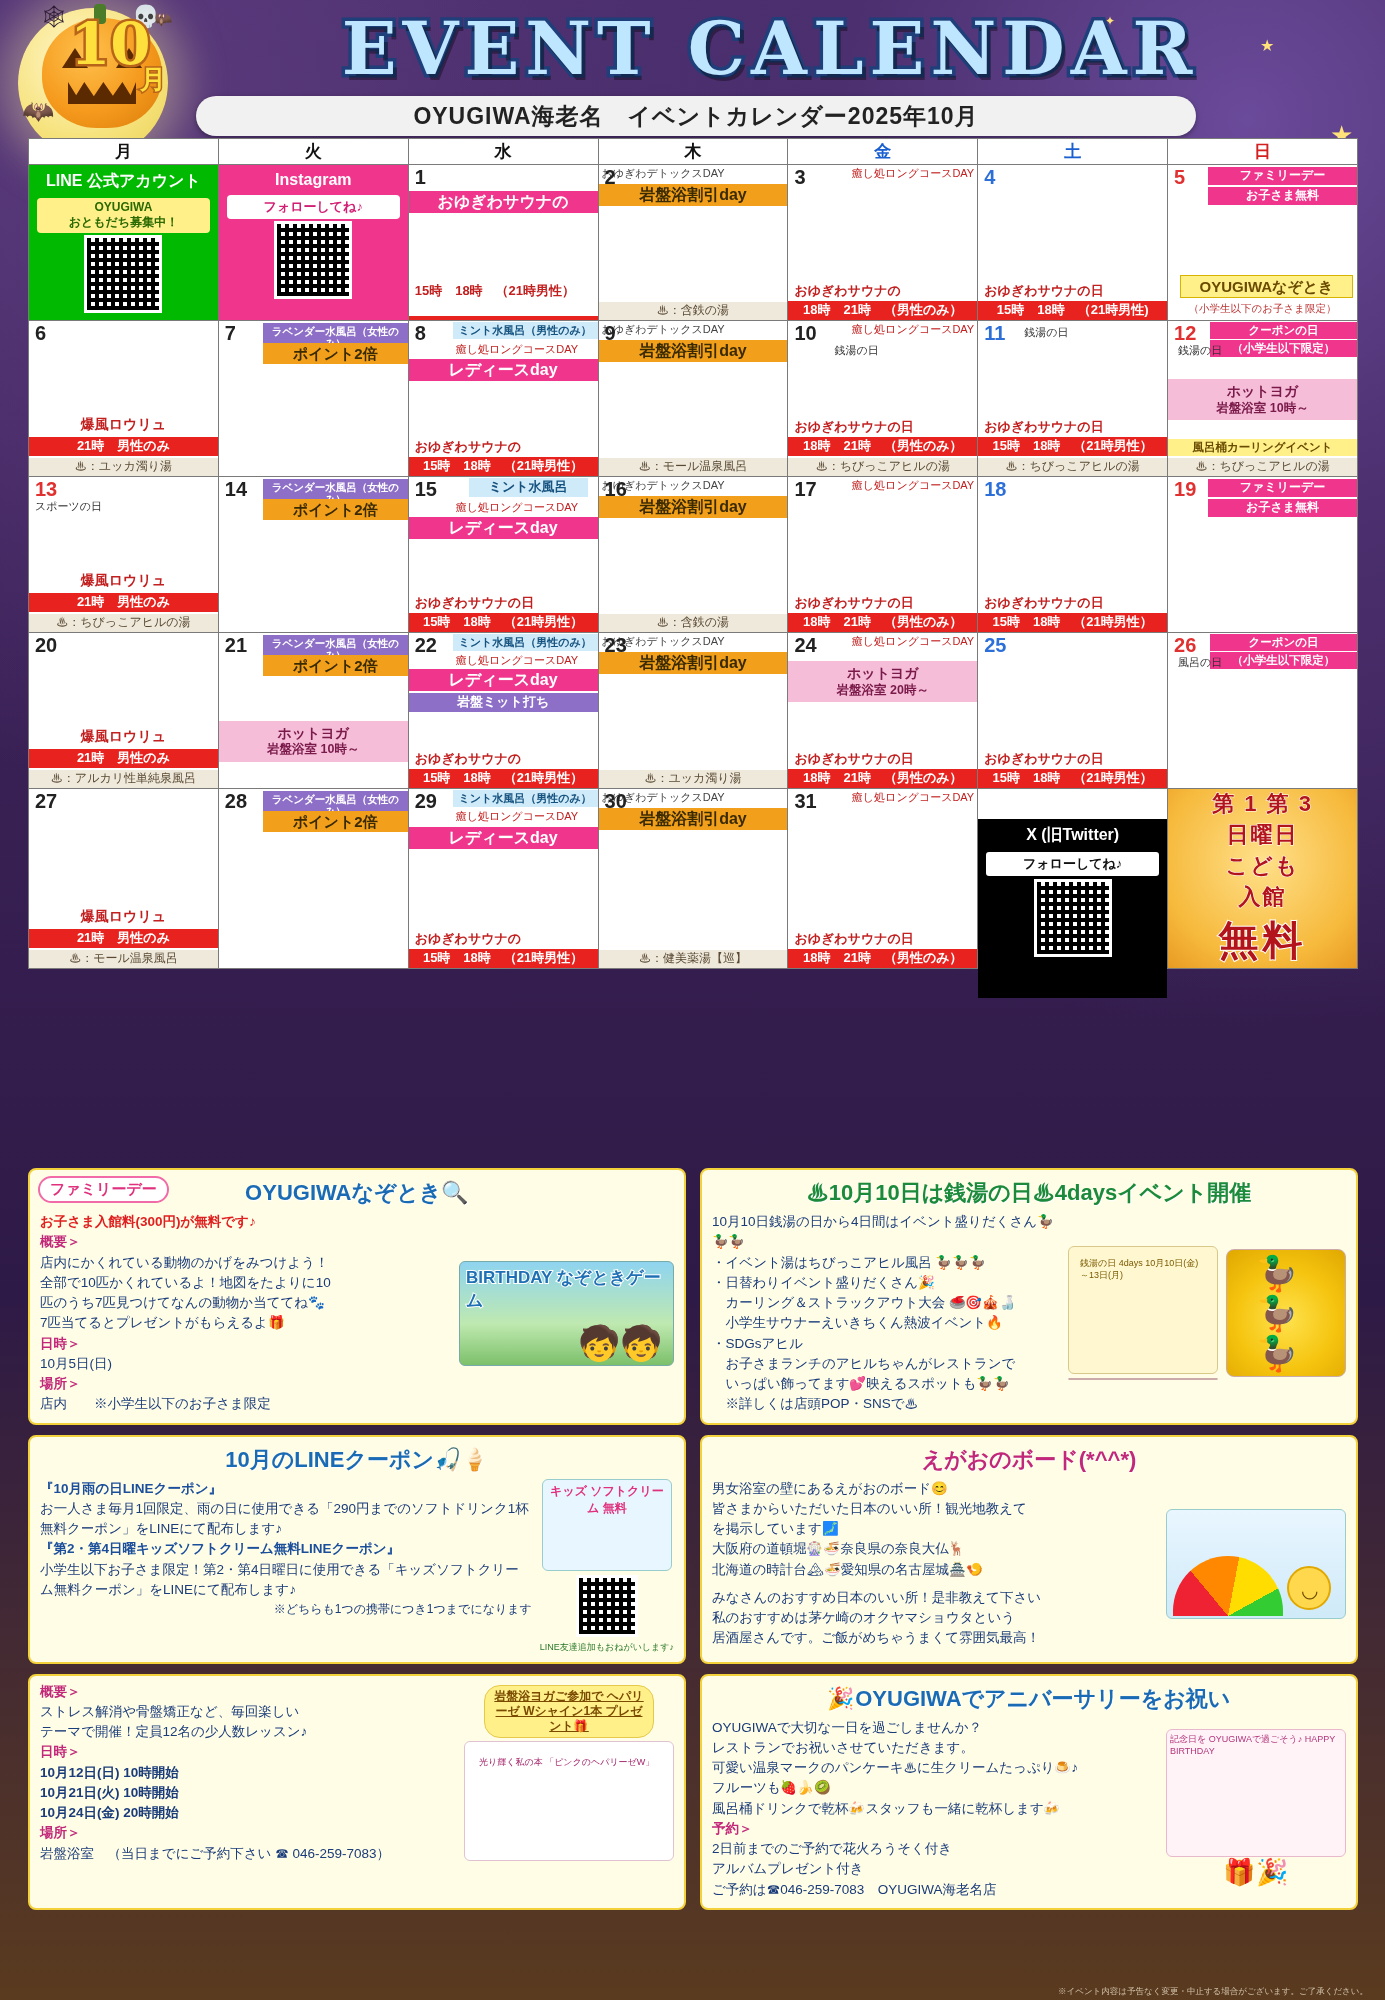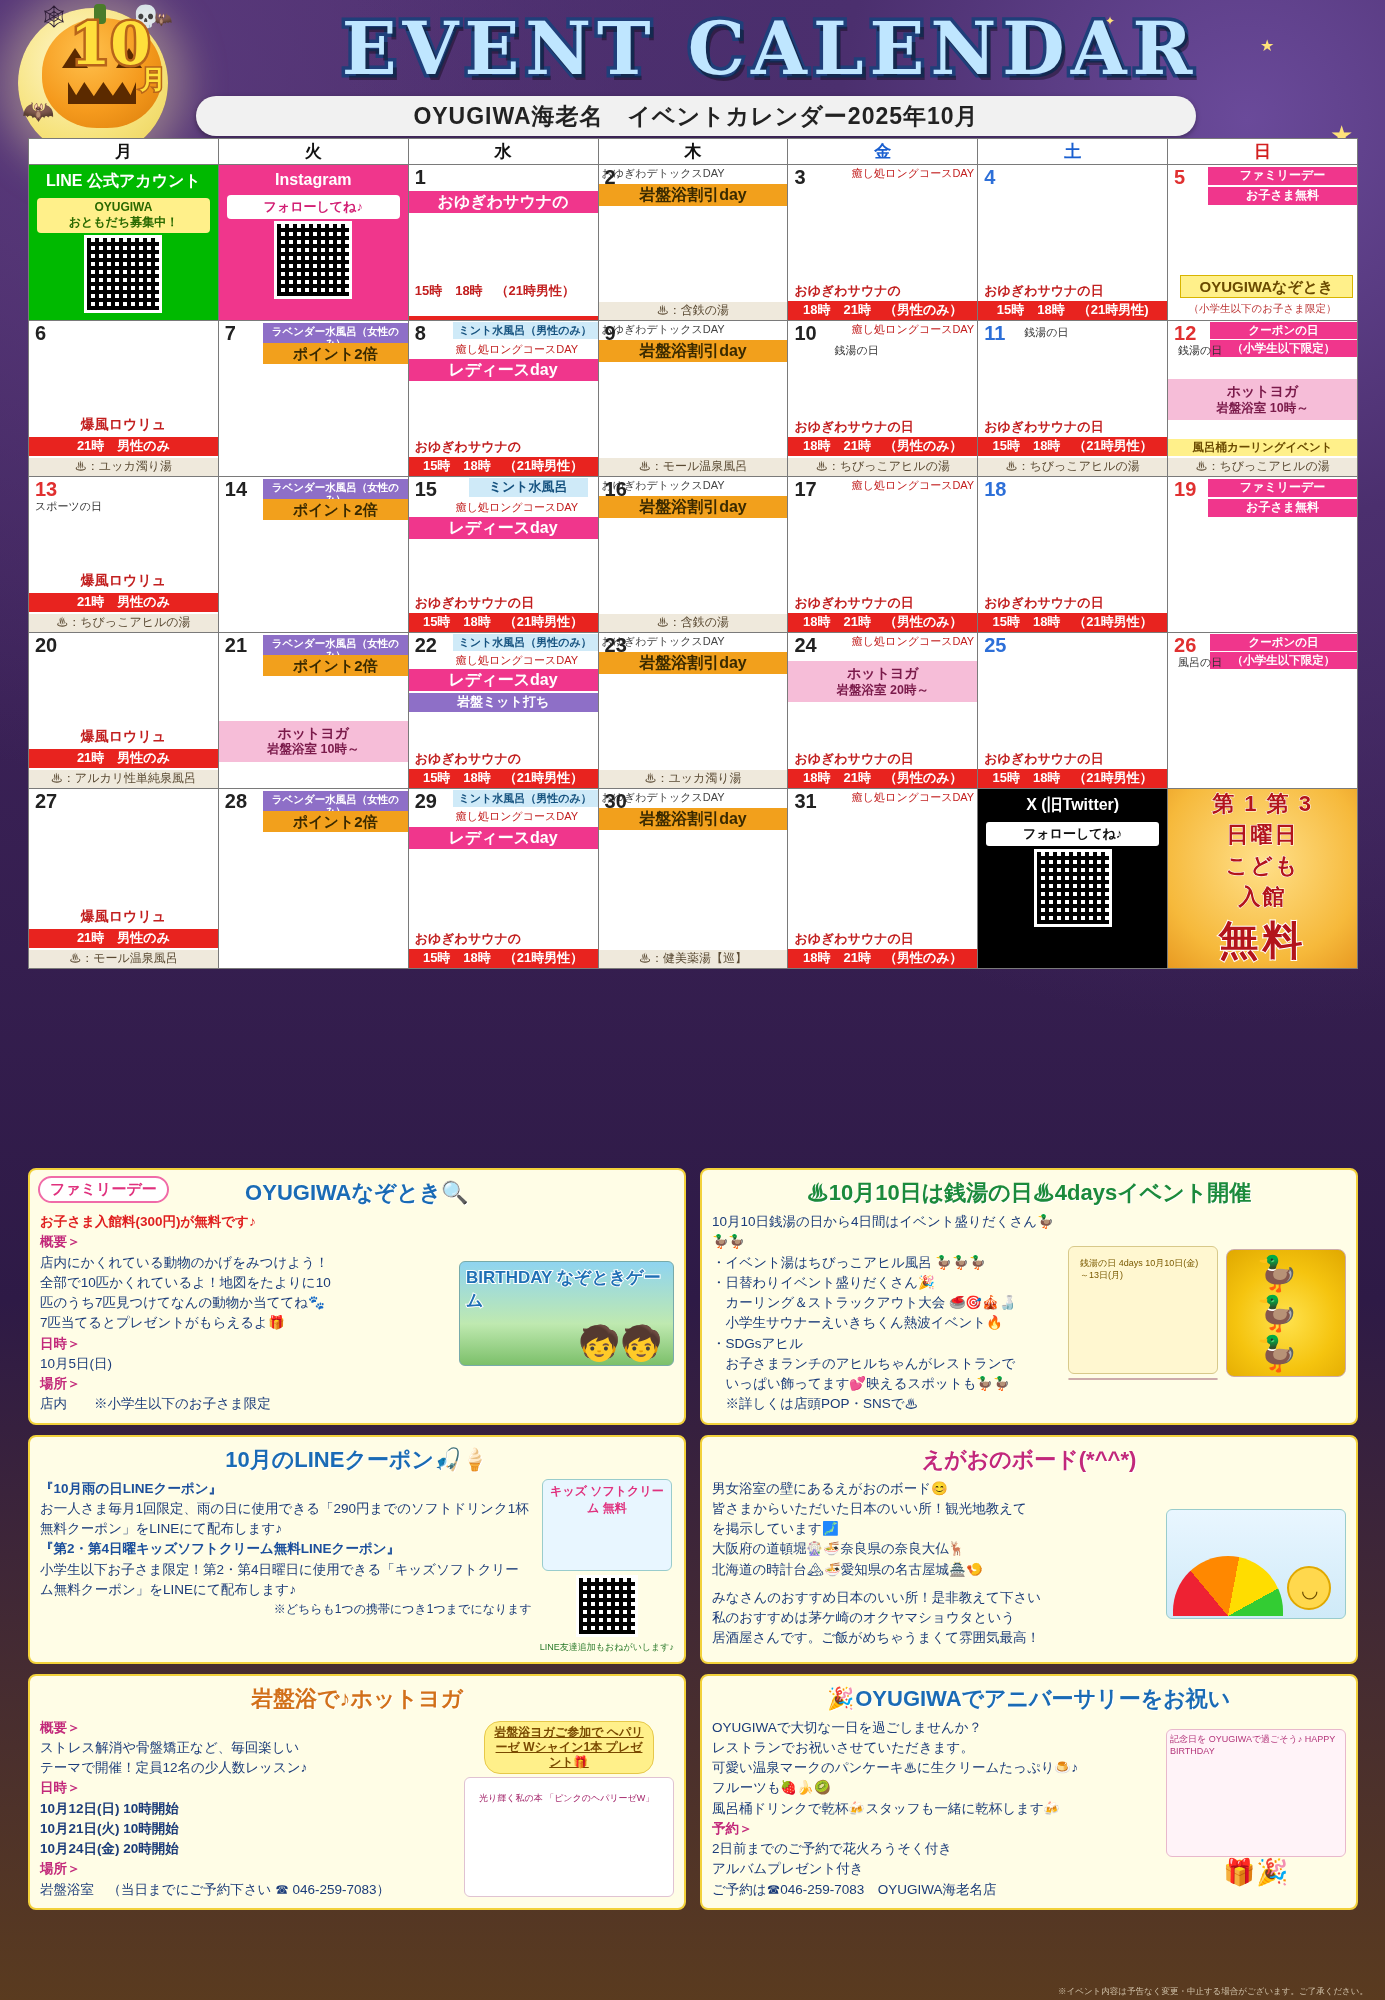--- a/index.html
+++ b/index.html
@@ -106,21 +106,21 @@
   .qr {
     background:
       repeating-linear-gradient(0deg,#000 0 4px,#fff 4px 8px),
       repeating-linear-gradient(90deg,#000 0 4px,#fff 4px 8px);
     background-blend-mode:multiply;
   }
   .qr-box { background:#fff; padding:3px; display:inline-block; }
   .qr-inner { width:72px; height:72px; }
   .promo-line { background:#00b900; }
   .promo-insta { background:#f0368c; }
-  .promo-x { background:#000; }
+  .promo-x { background:#000;margin-top:30px; }
   .promo-title { font-size:16px; font-weight:bold; color:#fff; text-align:center; padding:4px 0; }
   
   .stamp {
     width:100%; height:100%;
     background:radial-gradient(circle at 50% 40%, #ffe08a 0%, #f6b93b 70%, #e89a22 100%);
     display:flex; flex-direction:column; align-items:center; justify-content:center;
     gap:1px; position:relative;
   }
   .stamp-row { font-size:22px; font-weight:bold; color:#b3141b; -webkit-text-stroke:1px #fff; paint-order:stroke fill; letter-spacing:2px;}
   .stamp-big { font-size:40px; font-weight:bold; color:#b3141b; -webkit-text-stroke:2px #fff; paint-order:stroke fill; letter-spacing:4px;}
@@ -660,21 +660,20 @@
       <div class="panel-art">
         <div class="board-art">
           <div class="rainbow"></div>
             <div class="smiley"></div>
         </div>
       </div>
     </div>
   </div>
 
   <div class="panel">
-    <div class="panel-head orange">岩盤浴で♪ホットヨガ</div>
     <div class="panel-row">
       <div class="panel-text panel-body">
         <div class="lbl">概要＞</div>
         <div style="white-space:pre-line">ストレス解消や骨盤矯正など、毎回楽しい
 テーマで開催！定員12名の少人数レッスン♪</div>
         <div class="lbl">日時＞</div>
         <div style="font-weight:bold">10月12日(日) 10時開始</div>
         <div style="font-weight:bold">10月21日(火) 10時開始</div>
         <div style="font-weight:bold">10月24日(金) 20時開始</div>
         <div class="lbl">場所＞</div>

